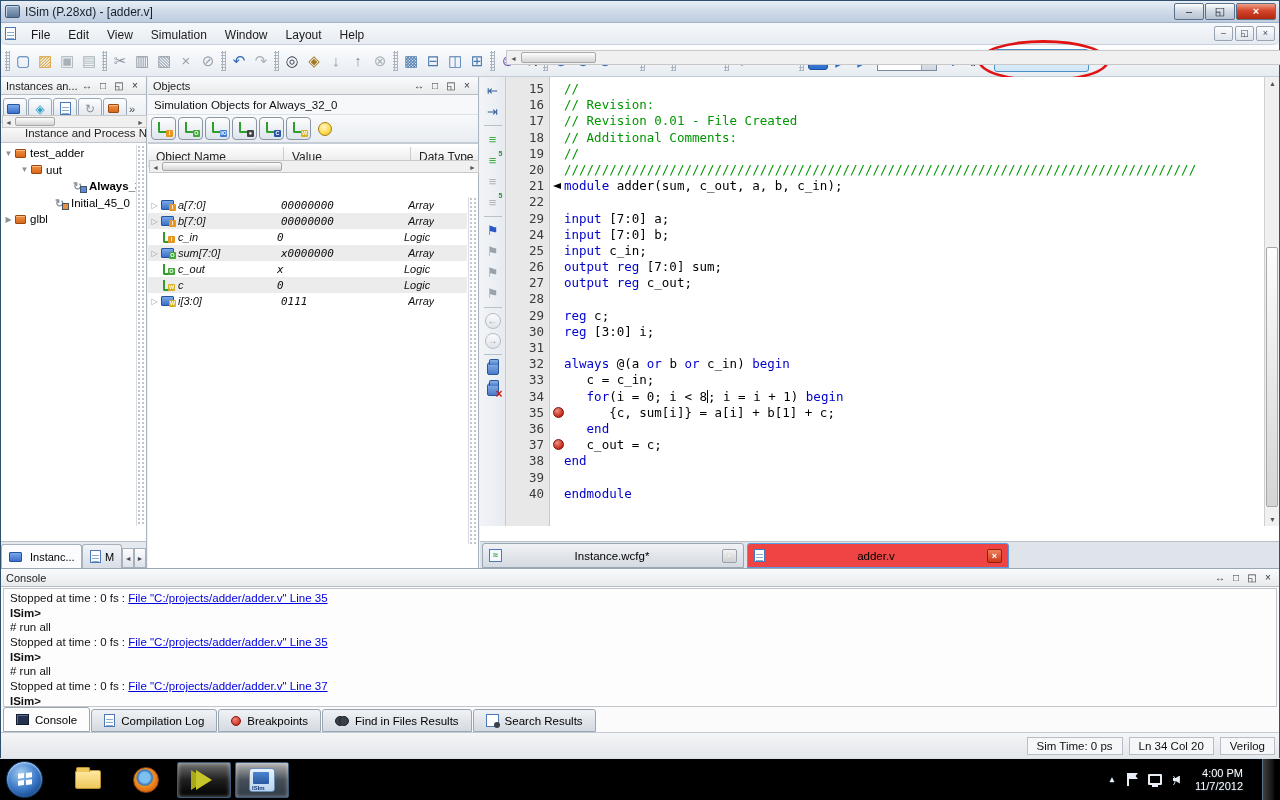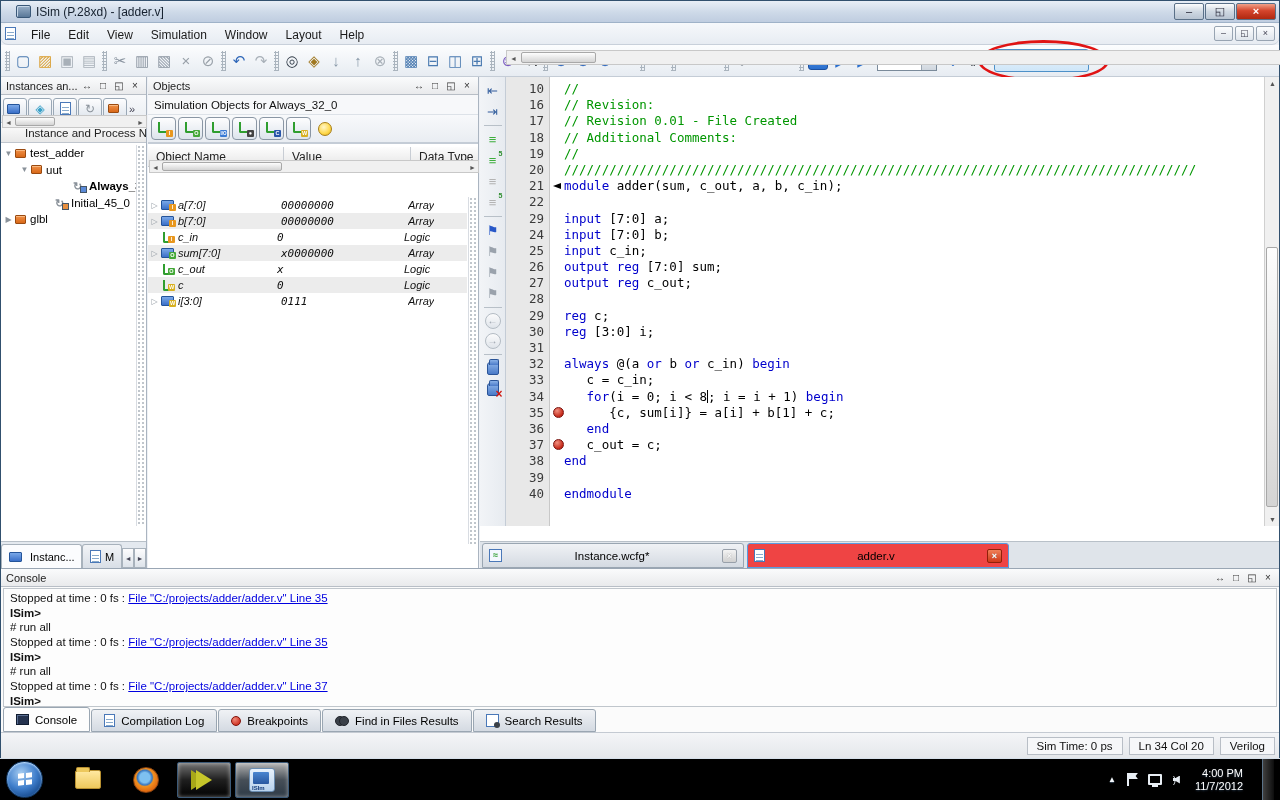--- a/index.html
+++ b/index.html
@@ -1,20 +1,20 @@
 <!DOCTYPE html>
 <html><head>
 <meta charset="utf-8">
 <style>
   * { margin:0; padding:0; box-sizing:border-box; }
   html,body { width:1280px; height:800px; overflow:hidden; font-family:"Liberation Sans",sans-serif; background:#000; }
   #app { position:absolute; left:0; top:0; width:1280px; height:758px; background:#eef1f6; border:1px solid #31506e; }
 
   
-  .titlebar { position:absolute; left:0; top:0; width:100%; height:22px; background:linear-gradient(#e8eef6,#cdd9e8 55%,#bfcde0); display:flex; align-items:center; padding:0 15px; border-bottom:1px solid #9fb2c8; }
+  .titlebar { position:absolute; left:0; top:0; width:100%; height:22px; background:linear-gradient(#e8eef6,#cdd9e8 55%,#bfcde0); display:flex; align-items:center; padding:0 4px; border-bottom:1px solid #9fb2c8; }
   .app-ico { width:15px; height:13px; background:linear-gradient(#9ab0c8,#5a7898); border:1px solid #3a5878; border-radius:2px; margin-right:5px; box-shadow:inset 1px 1px 0 #c8d8e8; }
   .title-text { font-size:12px; color:#15202e; }
   .wbtns { position:absolute; right:3px; top:2px; display:flex; gap:1px; }
   .wbtn { width:30px; height:17px; border:1px solid #5a7088; border-radius:2px; background:linear-gradient(#fdfdfd,#cfd8e2 50%,#b8c4d2); font-size:11px; line-height:15px; text-align:center; color:#223; }
   .wbtn.close { background:linear-gradient(#f0a088,#d4452c 45%,#b02810); color:#fff; font-weight:bold; width:40px; }
 
   
   .menubar { position:absolute; left:0; top:22px; width:100%; height:22px; background:linear-gradient(#f6f8fb,#e7ecf2); display:flex; align-items:center; border-bottom:1px solid #c8d0da; padding-left:4px;border-radius:7px; }
   .menu-item { font-size:12px; color:#1a1a1a; padding:2px 9px; }
   .mdi-btns { position:absolute; right:4px; top:3px; display:flex; gap:2px; }
@@ -563,21 +563,21 @@
             <span class="ic-hand"></span>
           </span>
           <span class="vt-ico">
             <span class="ic-hand x"></span>
           </span>
         </div>
       <div class="code-area">
         <div class="gutter-bg"></div>
         <div id="code-lines">
             <div class="code-row">
-              <span class="ln">10</span>
+              <span class="ln">15</span>
               <span class="codetext"><span class="cm">//</span></span>
             </div>
             <div class="code-row">
               <span class="ln">16</span>
               <span class="codetext"><span class="cm">// Revision:</span></span>
             </div>
             <div class="code-row">
               <span class="ln">17</span>
               <span class="codetext"><span class="cm">// Revision 0.01 - File Created</span></span>
             </div>

